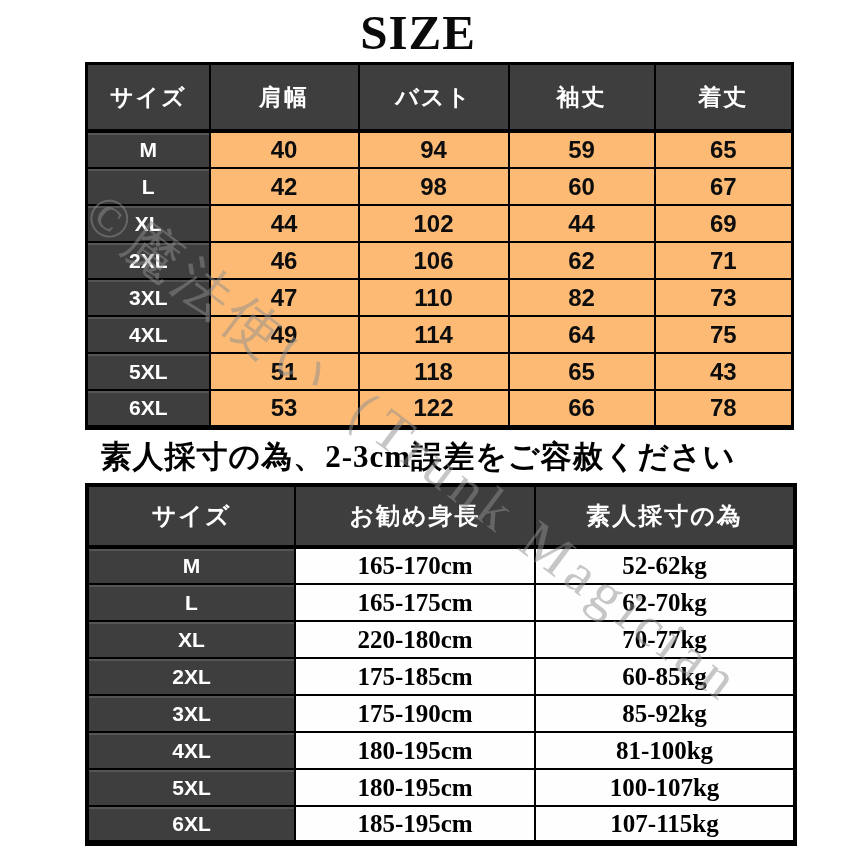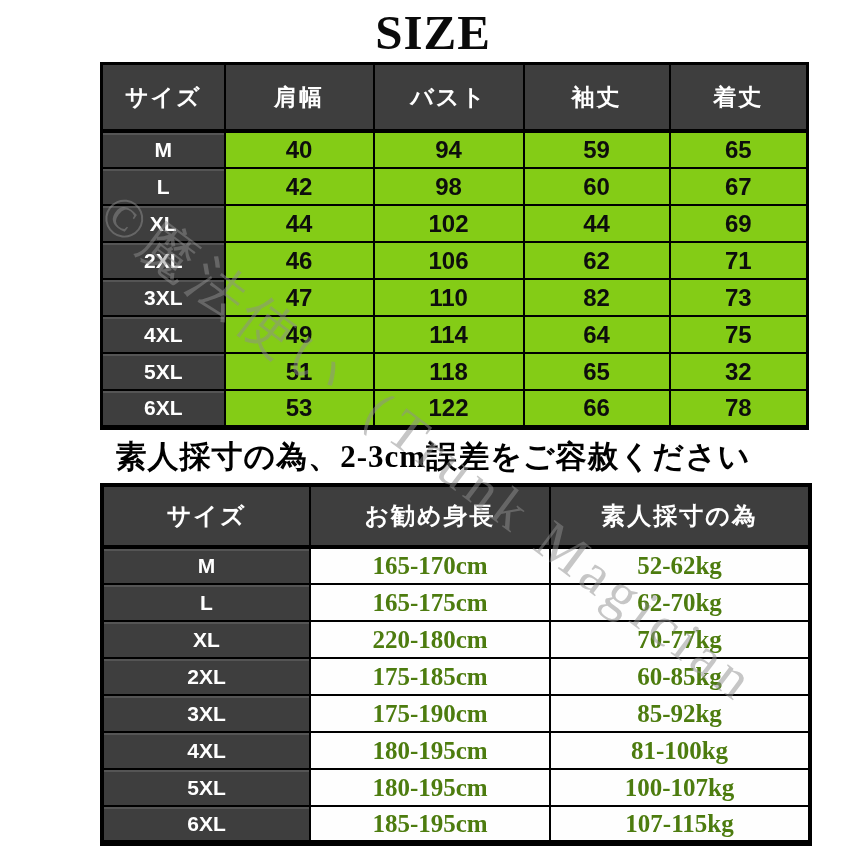--- a/index.html
+++ b/index.html
@@ -1,18 +1,18 @@
 <!DOCTYPE html>
 <html><head>
 <meta charset="utf-8">
 <style>
   html, body { margin:0; padding:0; background:#ffffff; }
   .canvas {
     position:relative; width:836px; height:868px; background:#ffffff;
-    overflow:hidden; font-family:"Liberation Sans", sans-serif;margin-left:15px;
+    overflow:hidden; font-family:"Liberation Sans", sans-serif;
   }
   .title {
     position:absolute; top:4px; left:0; right:0; text-align:center;
     font-family:"Liberation Serif", serif; font-weight:bold;
     font-size:49px; color:#0a0a0a; letter-spacing:1px;
   }
   table { border-collapse:collapse; position:absolute; table-layout:fixed; }
   th, td { padding:0; text-align:center; vertical-align:middle; }
 
   
@@ -20,21 +20,21 @@
   .t1 th, .t1 td { border:2px solid #000; }
   .t1 thead th {
     background:#3e3e3e; color:#ffffff; height:64px;
     font-size:23px; font-weight:bold; letter-spacing:2px; border-bottom:4px solid #000;
   }
   .t1 tbody tr { height:37px; }
   .t1 tbody th {
     background:#3e3e3e; color:#ffffff; font-size:21px; font-weight:bold;
     box-shadow: inset 0 2px 0 rgba(255,255,255,0.12);
   }
-  .t1 tbody td { background:#84cc16; color:#0d0d0d; font-size:24px; font-weight:bold; }
+  .t1 tbody td { background:#fdba74; color:#0d0d0d; font-size:24px; font-weight:bold; }
   .t1 .c0 { width:123px; } .t1 .c1 { width:149px; } .t1 .c2 { width:150px; }
   .t1 .c3 { width:146px; } .t1 .c4 { width:138px; }
 
   
   .note {
     position:absolute; top:436px; left:0; right:0; text-align:center;
     font-family:"Liberation Serif", serif; font-weight:bold;
     font-size:31px; color:#000000; letter-spacing:1px;
   }
 
@@ -44,21 +44,21 @@
   .t2 thead th {
     background:#3e3e3e; color:#ffffff; height:58px;
     font-size:24px; font-weight:bold; letter-spacing:2px; border-bottom:4px solid #000;
   }
   .t2 tbody tr { height:37px; }
   .t2 tbody th {
     background:#3e3e3e; color:#ffffff; font-size:21px; font-weight:bold;
     box-shadow: inset 0 2px 0 rgba(255,255,255,0.12);
   }
   .t2 tbody td {
-    background:#fefefe; color:#4d7c0f; font-size:25px; font-weight:bold;
+    background:#fefefe; color:#000000; font-size:25px; font-weight:bold;
     font-family:"Liberation Serif", serif;
   }
   .t2 .c0 { width:208px; } .t2 .c1 { width:240px; } .t2 .c2 { width:260px; }
 
   
   .watermark {
     position:absolute; left:92px; top:168px;
     transform:rotate(37deg); transform-origin:0 50%;
     font-family:"Liberation Serif", serif; font-size:56px; letter-spacing:6px;
     color:#8f8f8f; opacity:0.5; white-space:nowrap;
@@ -130,21 +130,21 @@
         <td>49</td>
         <td>114</td>
         <td>64</td>
         <td>75</td>
       </tr>
       <tr>
         <th>5XL</th>
         <td>51</td>
         <td>118</td>
         <td>65</td>
-        <td>32</td>
+        <td>43</td>
       </tr>
       <tr>
         <th>6XL</th>
         <td>53</td>
         <td>122</td>
         <td>66</td>
         <td>78</td>
       </tr>
     </tbody>
   </table>

